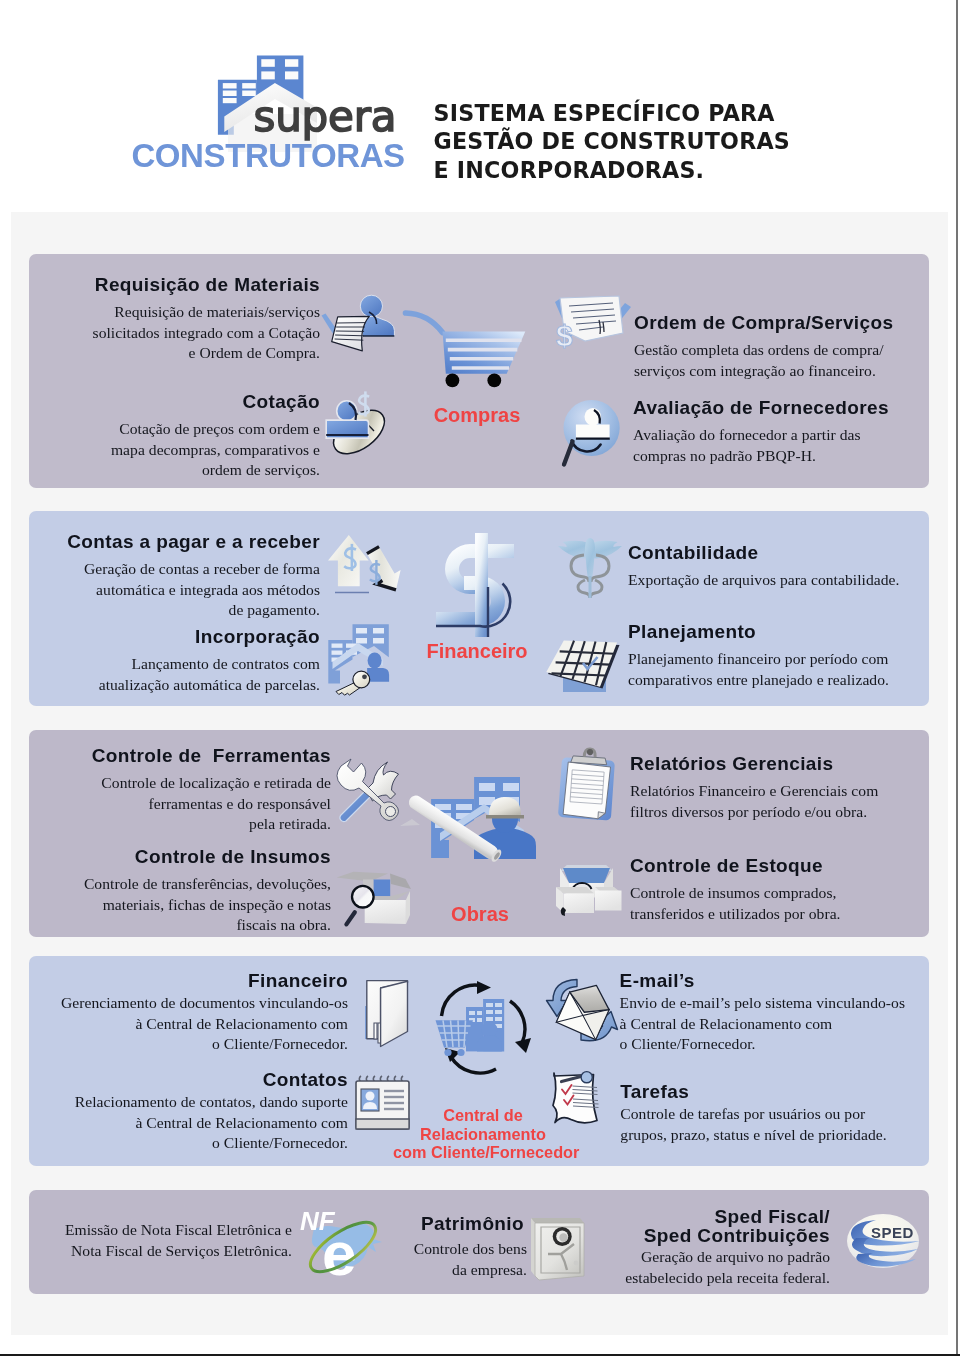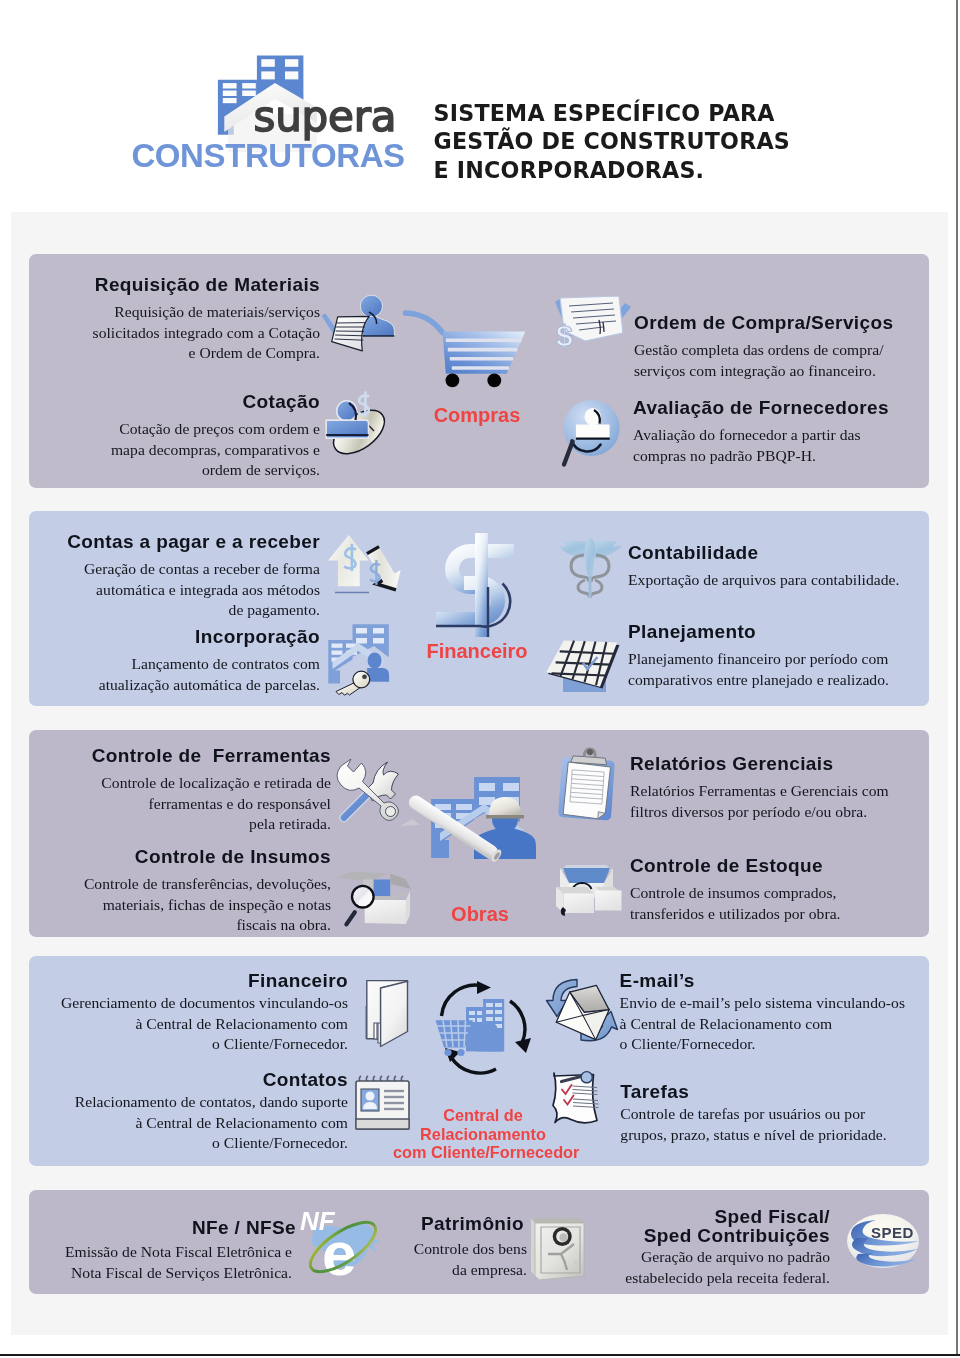--- a/index.html
+++ b/index.html
@@ -388,21 +388,21 @@
 pela retirada.</div>
   </div>
   <div class="blk tr" style="left:0px;top:846px;width:331px;">
     <div class="ttl">Controle de Insumos</div>
     <div class="bd" style="margin-top:6px;">Controle de transferências, devoluções,
 materiais, fichas de inspeção e notas
 fiscais na obra.</div>
   </div>
   <div class="blk tl" style="left:630px;top:753px;width:310px;">
     <div class="ttl">Relatórios Gerenciais</div>
-    <div class="bd" style="margin-top:6px;">Relatórios Ferramentas e Gerenciais com
+    <div class="bd" style="margin-top:6px;">Relatórios Financeiro e Gerenciais com
 filtros diversos por período e/ou obra.</div>
   </div>
   <div class="blk tl" style="left:630px;top:855px;width:310px;">
     <div class="ttl">Controle de Estoque</div>
     <div class="bd" style="margin-top:6px;">Controle de insumos comprados,
 transferidos e utilizados por obra.</div>
   </div>
   <div class="ctrlbl" style="left:410px;top:903px;width:140px;">Obras</div>
 
   <div class="ico" style="left:336px;top:758px;">
@@ -723,21 +723,20 @@
       <g stroke="#c0384a" stroke-width="1.9" fill="none" stroke-linecap="round">
         <path d="M11 16.5 l3.5 4.5 l6 -9"></path>
           <path d="M13 27 l3.5 4.5 l6 -9"></path>
       </g>
       <path d="M10.5 8.5 L30 3.5" stroke="#3a4052" stroke-width="3.2" stroke-linecap="round"></path>
       <circle cx="35.7" cy="4.2" r="5.6" fill="#a7c0e4" stroke="#2a3b5c" stroke-width="1.4"></circle>
     </svg>
   </div>
 
   <div class="blk tr" style="left:0px;top:1217px;width:292px;">
-    <div class="ttl" style="margin-right:-4px;">NFe / NFSe</div>
     <div class="bd" style="margin-top:3px;">Emissão de Nota Fiscal Eletrônica e
 Nota Fiscal de Serviços Eletrônica.</div>
   </div>
   <div class="blk tr" style="left:300px;top:1213px;width:227px;">
     <div class="ttl" style="margin-right:3px;">Patrimônio</div>
     <div class="bd" style="margin-top:4px;">Controle dos bens
 da empresa.</div>
   </div>
 
   <div class="ico" style="left:298px;top:1207px;">

